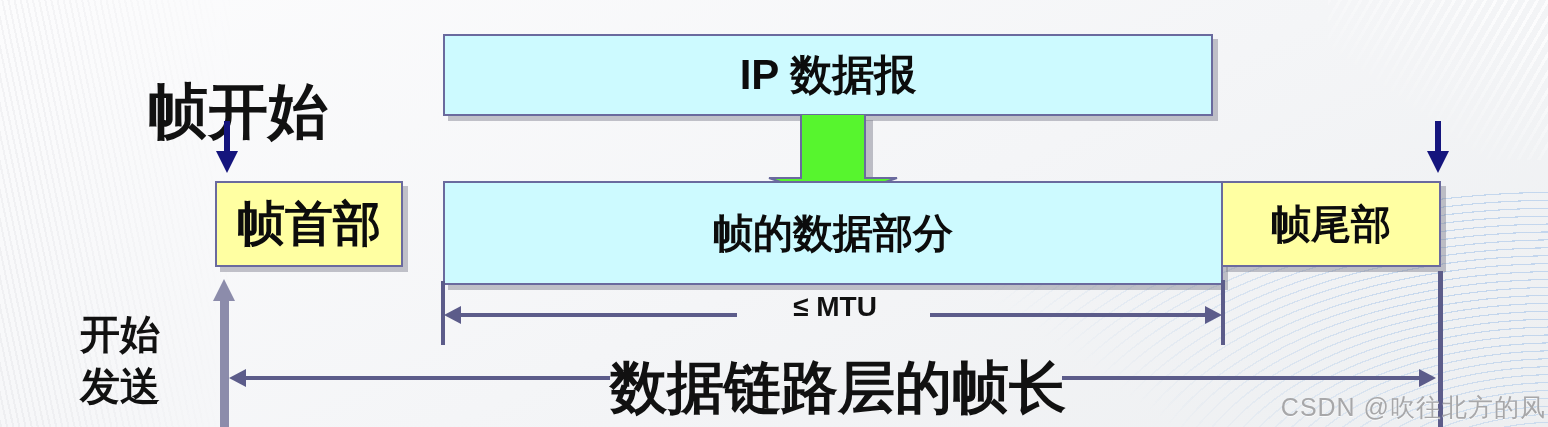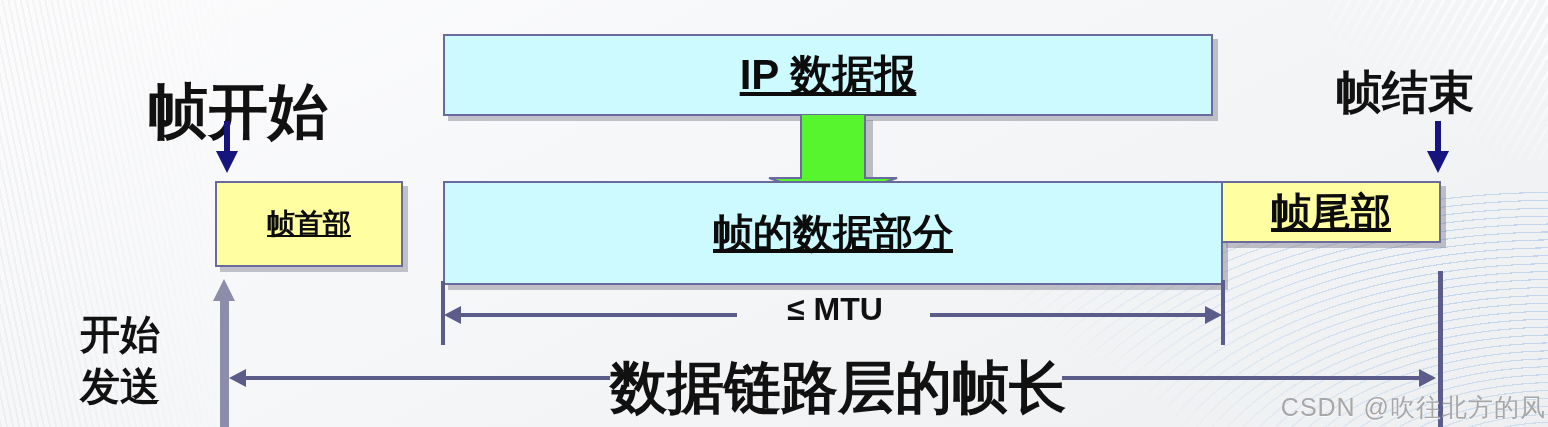--- a/index.html
+++ b/index.html
@@ -37,34 +37,33 @@
     -webkit-mask-image:linear-gradient(215deg,#000 25%,transparent 78%);
     mask-image:linear-gradient(215deg,#000 25%,transparent 78%);
   }
   
   .box{
     position:absolute;box-sizing:border-box;
     border:2px solid #6a6a9e;
     display:flex;align-items:center;justify-content:center;
     font-weight:bold;color:#0c0c0c;
     box-shadow:5px 5px 0 rgba(125,125,140,0.45);
-    text-decoration:underline;
   }
   .cyan{background:#cdfaff;}
   .yellow{background:#ffffa2;}
   #ip-box{left:443px;top:34px;width:770px;height:82px;font-size:42px;}
-  #frame-header {left:215px;top:181px;width:188px;height:86px;font-size:28px;}
+  #frame-header {left:215px;top:181px;width:188px;height:86px;font-size:48px;}
   #frame-data   {left:443px;top:181px;width:780px;height:104px;font-size:40px;}
-  #frame-trailer{left:1221px;top:181px;width:220px;height:62px;font-size:40px;align-items:center;}
+  #frame-trailer{left:1221px;top:181px;width:220px;height:86px;font-size:40px;align-items:center;}
   
   .lbl{position:absolute;font-weight:bold;color:#111;white-space:nowrap;}
   #lbl-frame-start{left:148px;top:64px;font-size:60px;margin-top:8px;}
   #lbl-frame-end{left:1336px;top:62px;font-size:46px;}
   #lbl-start-sending{left:80px;top:308px;font-size:40px;line-height:52px;text-align:center;}
-  #lbl-mtu{left:737px;top:291px;width:196px;font-size:32px;text-align:center;}
+  #lbl-mtu{left:737px;top:291px;width:196px;font-size:28px;text-align:center;}
   #lbl-frame-length{left:610px;top:350px;width:452px;font-size:57px;text-align:center;}
   
   .navy-arrow{position:absolute;width:24px;height:52px;}
   #arrow-frame-start{left:215px;top:121px;}
   #arrow-frame-end{left:1426px;top:121px;}
   
   #green-arrow{position:absolute;left:767px;top:114px;width:136px;height:92px;}
   
   .mline{position:absolute;height:4px;background:#5c5c8a;}
   .vtick{position:absolute;width:4px;background:#5c5c8a;}
@@ -95,21 +94,20 @@
 </head>
 <body>
 
 <div id="stage">
 
   <div class="bg-fan"></div>
   <div class="bg-streak"></div>
   <div class="bg-swoosh"></div>
 
   <div class="lbl" id="lbl-frame-start">帧开始</div>
-  <div class="lbl" id="lbl-frame-end">帧结束</div>
 
   <div class="box cyan" id="ip-box">
     <span>IP 数据报</span>
   </div>
 
   <svg class="navy-arrow" id="arrow-frame-start" viewBox="0 0 24 52">
     <line x1="12" y1="0" x2="12" y2="32" stroke="#15157d" stroke-width="6"></line>
     <polygon points="1,30 23,30 12,52" fill="#15157d"></polygon>
   </svg>
   <svg class="navy-arrow" id="arrow-frame-end" viewBox="0 0 24 52">

